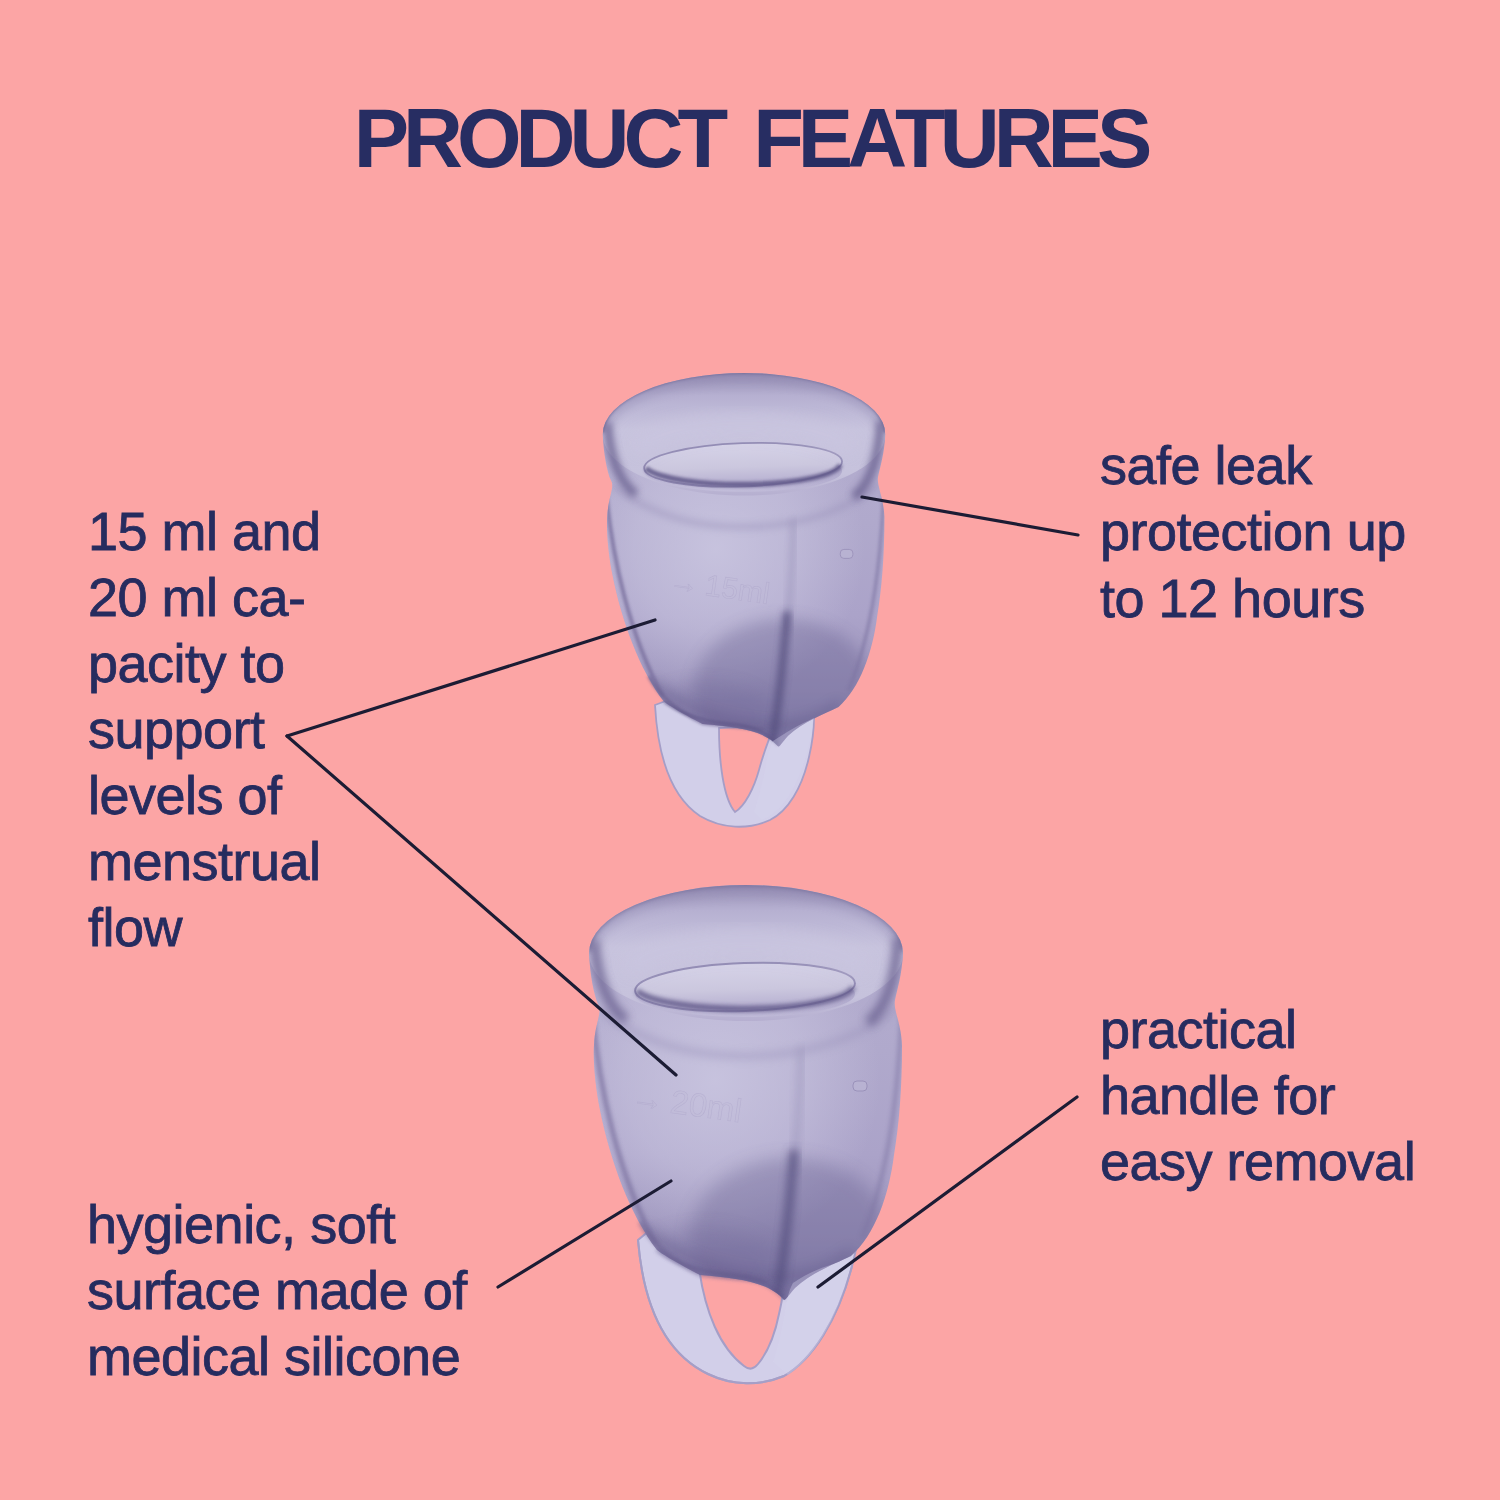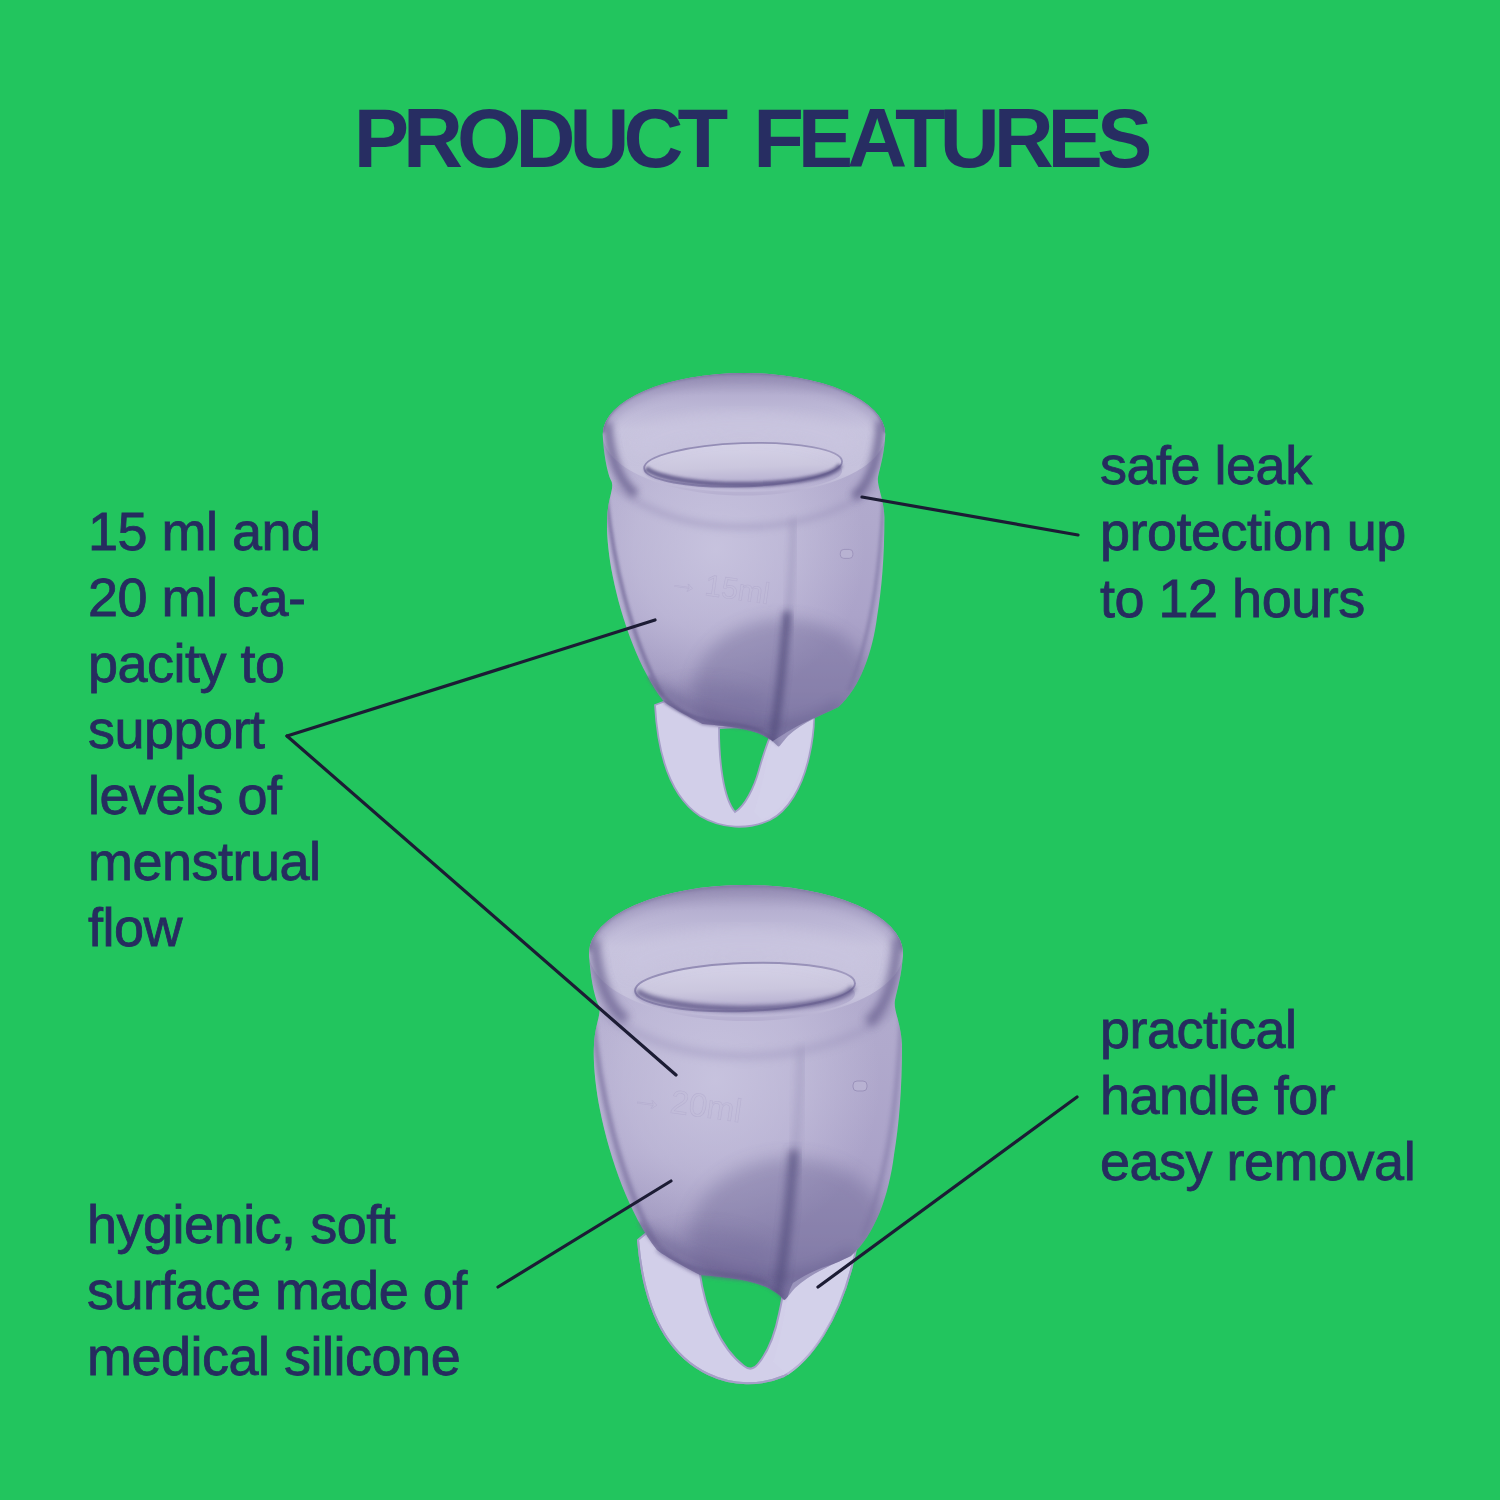--- a/index.html
+++ b/index.html
@@ -1,16 +1,16 @@
 <!DOCTYPE html>
 <html><head>
 <meta charset="utf-8">
 <style>
   html,body{margin:0;padding:0;background:#ffffff;}
-  #canvas{position:relative;width:1500px;height:1500px;background:#22c55e;overflow:hidden;
+  #canvas{position:relative;width:1500px;height:1500px;background:#fca5a5;overflow:hidden;
           font-family:"Liberation Sans", sans-serif;}
   svg{position:absolute;left:0;top:0;}
 </style>
 </head>
 <body>
 <div id="canvas">
 <svg width="1500" height="1500" viewBox="0 0 1500 1500">
   <defs>
     <linearGradient id="bodyGrad" x1="0" y1="885" x2="0" y2="1300" gradientUnits="userSpaceOnUse">
       <stop offset="0" stop-color="#b6b0d1"></stop>

